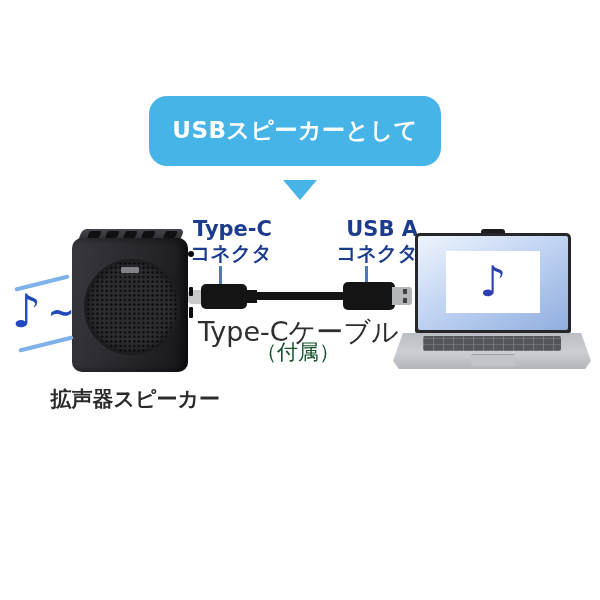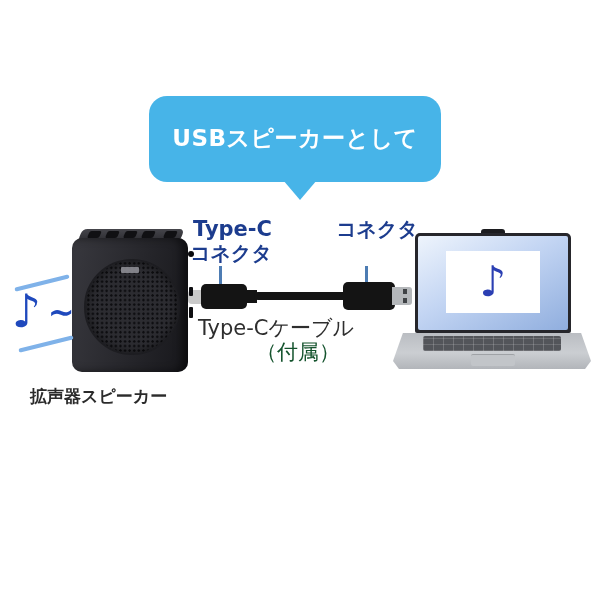--- a/index.html
+++ b/index.html
@@ -2,21 +2,21 @@
 <html><head>
 <meta charset="utf-8">
 <style>
   html,body{margin:0;padding:0;background:#fff;}
   .canvas{
     position:relative;width:600px;height:600px;background:#ffffff;overflow:hidden;
     font-family:"DejaVu Sans","Liberation Sans",sans-serif;
   }
   
   .bubble{
-    position:absolute;left:149px;top:96px;width:292px;height:86px;
+    position:absolute;left:149px;top:96px;width:292px;height:70px;
     background:#47b4e8;border-radius:18px;
     display:flex;flex-direction:column;justify-content:center;align-items:center;gap:0;
   }
   .bubble .line{color:#ffffff;font-weight:700;font-size:23px;line-height:1.3;letter-spacing:.5px;white-space:nowrap;}
   .bubble-tail{
     position:absolute;left:283px;top:180px;width:0;height:0;
     border-left:17px solid transparent;border-right:17px solid transparent;border-top:20px solid #47b4e8;
   }
   
   .conn-label{position:absolute;top:217px;text-align:right;color:#1c3c8e;font-weight:700;}
@@ -30,21 +30,21 @@
   
   .plug-typec-tip{position:absolute;left:188px;top:290px;width:16px;height:14px;background:#c9c9c9;border-radius:4px;}
   .plug-typec-body{position:absolute;left:201px;top:284px;width:46px;height:25px;background:#141414;border-radius:5px;}
   .plug-neck{position:absolute;left:245px;top:290px;width:12px;height:13px;background:#141414;}
   .cord{position:absolute;left:254px;top:292px;width:94px;height:8px;background:#141414;border-radius:4px;}
   .plug-usba-body{position:absolute;left:343px;top:282px;width:52px;height:28px;background:#141414;border-radius:5px;}
   .plug-usba-metal{position:absolute;left:392px;top:287px;width:20px;height:18px;background:#b4b7ba;border-radius:0 3px 3px 0;}
   .usba-hole{position:absolute;width:4px;height:5px;background:#3f4245;}
   .usba-hole.h1{left:403px;top:289px;}
   .usba-hole.h2{left:403px;top:298px;}
-  .cable-label{position:absolute;left:198px;top:314px;width:200px;text-align:left;font-size:21px;font-weight:500;color:#2e2e2e;white-space:nowrap;}
+  .cable-label{position:absolute;left:198px;top:314px;width:200px;text-align:right;font-size:27px;font-weight:500;color:#2e2e2e;white-space:nowrap;}
   .cable-sublabel{position:absolute;left:198px;top:338px;width:200px;text-align:center;font-size:21px;font-weight:500;color:#14532d;white-space:nowrap;}
   
   .speaker{position:absolute;left:50px;top:229px;width:150px;height:150px;}
   .spk-top{position:absolute;left:30px;top:0;width:102px;height:13px;background:linear-gradient(#45454b,#2a2a2f);border-radius:5px;transform:skewX(-22deg);}
   .spk-btn{position:absolute;top:2px;width:12px;height:7px;background:#101013;border-radius:2px;}
   .spk-body{position:absolute;left:22px;top:9px;width:116px;height:134px;border-radius:10px;
     background:linear-gradient(100deg,#38383e 0%,#26262b 55%,#17171b 100%);
     box-shadow:inset -6px 0 8px rgba(0,0,0,.5);}
   .spk-grille{position:absolute;left:34px;top:30px;width:92px;height:92px;border-radius:50%;
     background-color:#2c2c31;
@@ -71,39 +71,40 @@
     display:flex;align-items:center;justify-content:center;}
   .lt-note{font-size:42px;line-height:1;color:#2b3fb3;}
   .lt-base{position:absolute;left:0;top:104px;width:198px;height:36px;
     background:linear-gradient(#babdc2 0%,#cbced2 55%,#b2b5ba 100%);
     clip-path:polygon(5% 0,95% 0,100% 78%,97% 100%,3% 100%,0 78%);}
   .lt-keys{position:absolute;left:30px;top:107px;width:138px;height:15px;background:#53555a;border-radius:2px;
     background-image:repeating-linear-gradient(90deg,rgba(255,255,255,.18) 0 1px,transparent 1px 10px),
                      repeating-linear-gradient(0deg,rgba(255,255,255,.15) 0 1px,transparent 1px 6px);}
   .lt-touchpad{position:absolute;left:78px;top:125px;width:44px;height:11px;background:#c2c5c9;border-radius:2px;border-top:1px solid #9fa2a6;}
   
-  .caption{position:absolute;top:385px;font-size:17px;font-weight:600;color:#2b2b2b;text-align:left;white-space:nowrap;}
+  .caption{position:absolute;top:385px;font-size:21px;font-weight:600;color:#2b2b2b;text-align:right;white-space:nowrap;}
   .caption.speaker-cap{left:30px;width:190px;}
   .caption.pc-cap{left:395px;width:190px;}
 </style>
 </head>
 <body>
 
 <div class="canvas">
 
   <div class="bubble">
     <div class="line">USBスピーカーとして</div>
   </div>
   <div class="bubble-tail"></div>
 
   <div class="conn-label typec">
     <div class="name">Type-C</div>
     <div class="sub">コネクタ</div>
   </div>
   <div class="conn-label usba">
+    <div class="name">USB A</div>
     <div class="sub">コネクタ</div>
   </div>
   <div class="pointer left"></div>
   <div class="pointer right"></div>
 
   <div>
     <div class="plug-typec-tip"></div>
     <div class="plug-typec-body"></div>
     <div class="plug-neck"></div>
     <div class="cord"></div>

